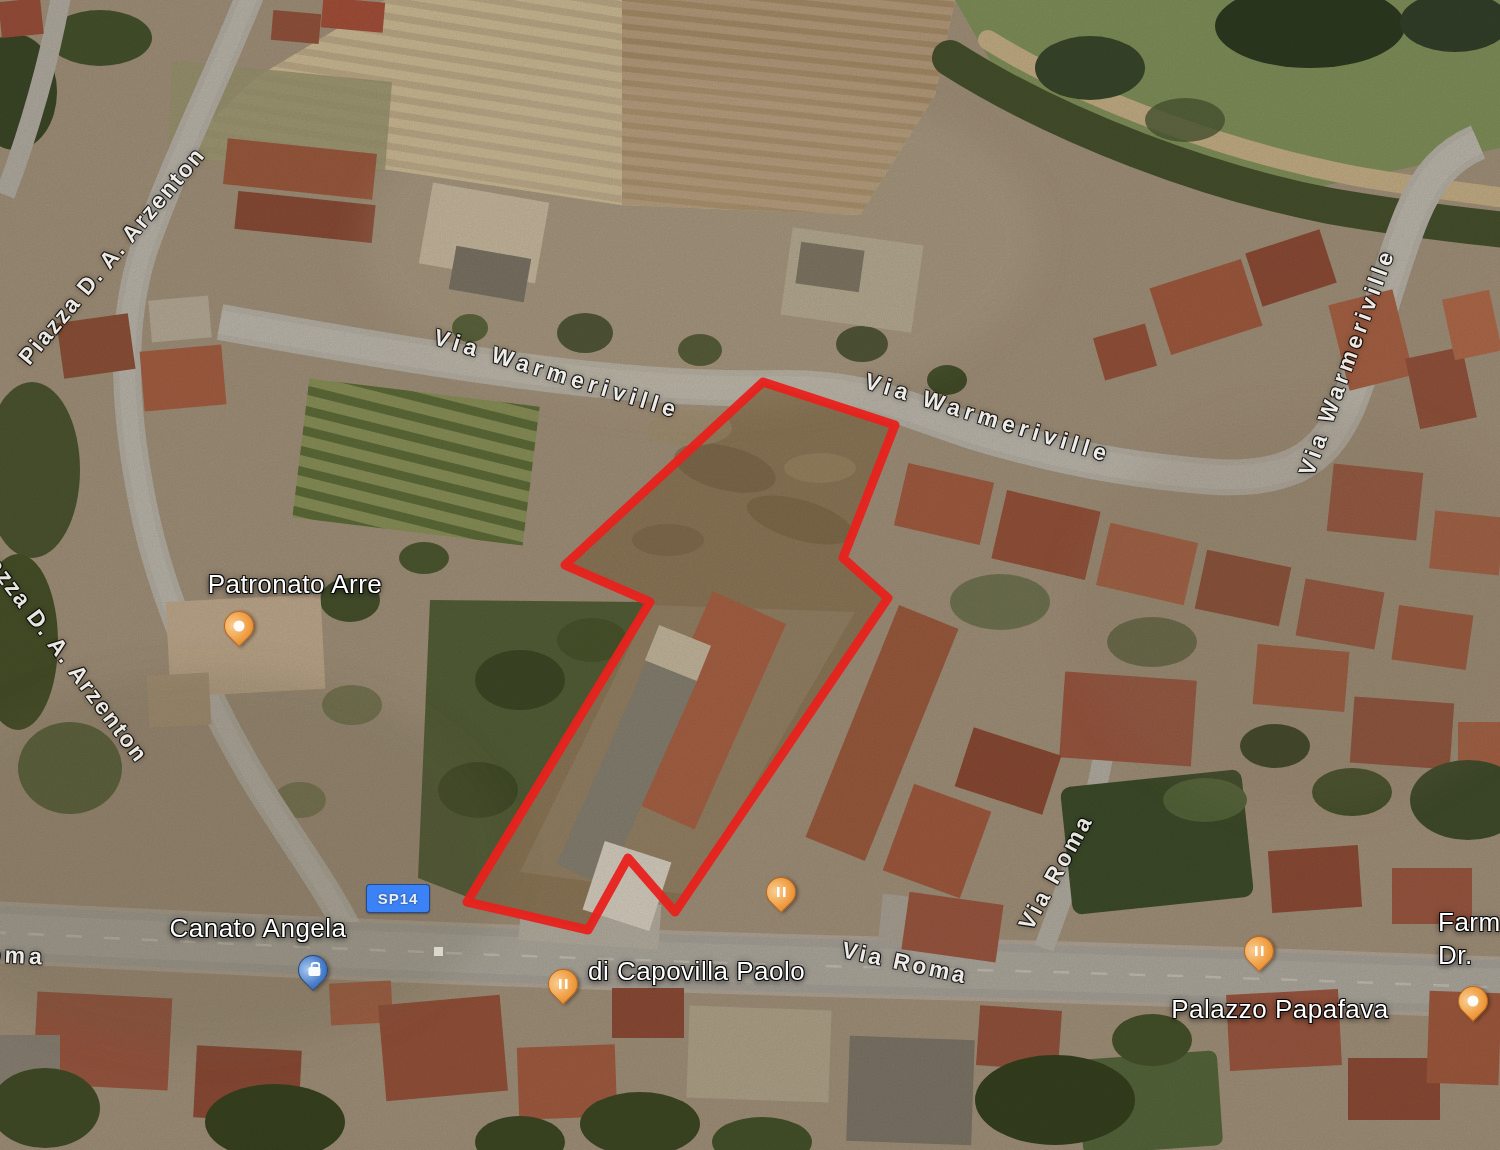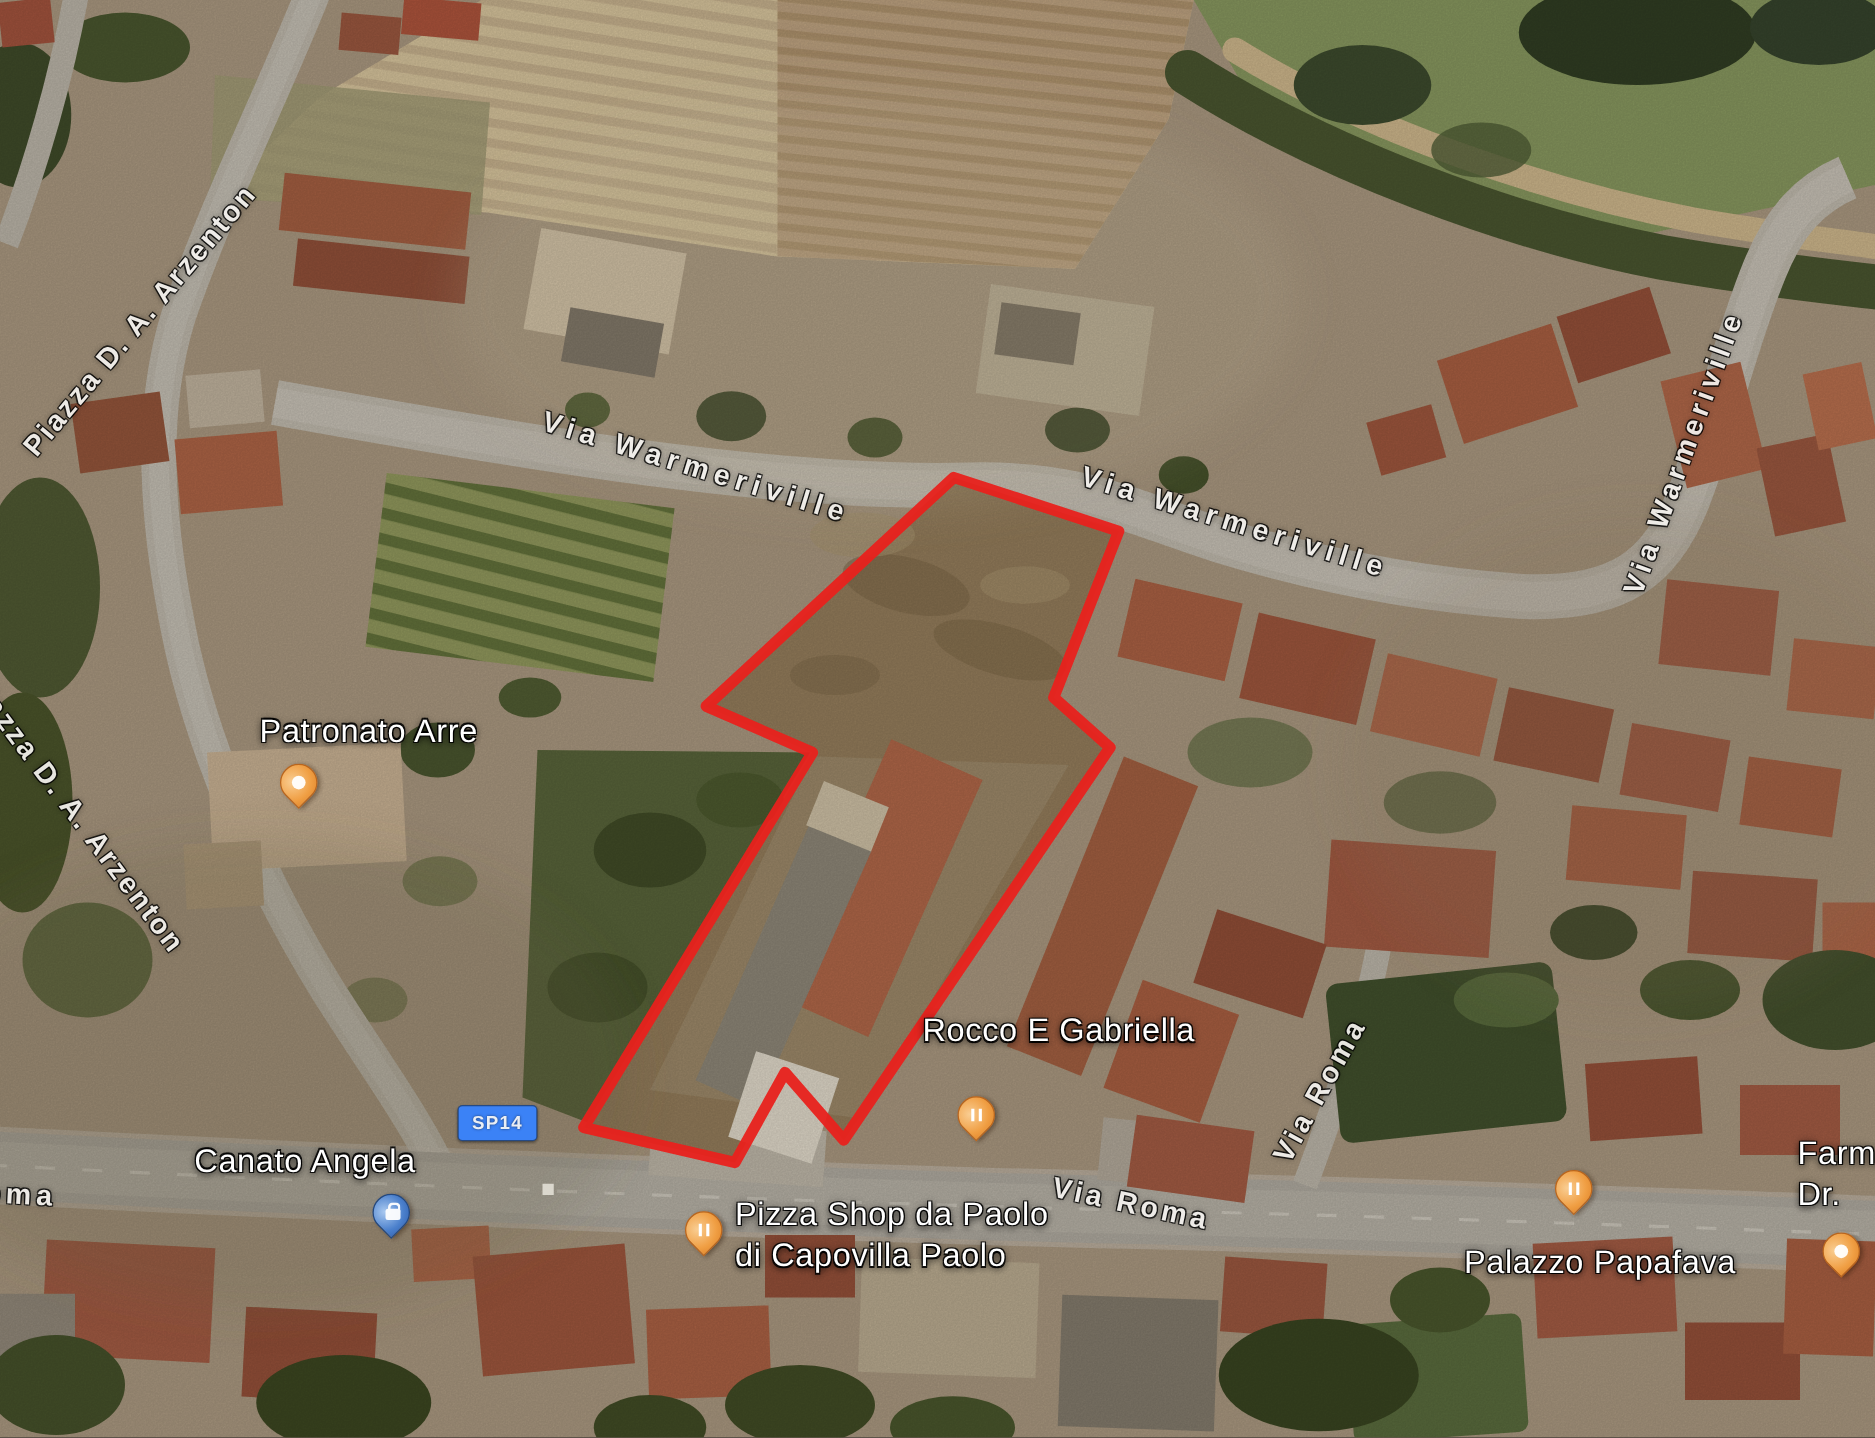--- a/index.html
+++ b/index.html
@@ -252,27 +252,25 @@
       <div class="street-label" style="left: 1347px; top: 362px; letter-spacing: 4px; transform: translate(-50%, -50%) rotate(-70deg);">Via Warmeriville</div>
       <div class="street-label" style="left: 112px; top: 256px; letter-spacing: 2px; transform: translate(-50%, -50%) rotate(-50deg);">Piazza D. A. Arzenton</div>
       <div class="street-label" style="left: 60px; top: 650px; letter-spacing: 2px; transform: translate(-50%, -50%) rotate(53deg);">Piazza D. A. Arzenton</div>
       <div class="street-label" style="left: 1056px; top: 872px; letter-spacing: 3px; transform: translate(-50%, -50%) rotate(-61deg);">Via Roma</div>
       <div class="street-label" style="left: 905px; top: 963px; letter-spacing: 3px; transform: translate(-50%, -50%) rotate(12deg);">Via Roma</div>
       <div class="street-label" style="left: -34px; top: 953px; letter-spacing: 4px; transform: translate(0px, -50%) rotate(3deg); transform-origin: left center;">Roma</div>
       <div class="poi-label" style="left: 295px; top: 585px; transform: translate(-50%, -50%); text-align: center;">
         <div>Patronato Arre</div>
       </div>
       <div class="poi-label" style="left: 738px; top: 808px; text-align: left;">
-        <div>Rocco E Gabriella</div>
-      </div>
-      <div class="poi-label" style="left: 244px; top: 929px; transform: translate(-50%, -50%); text-align: center;">
+      </div>
+      <div class="poi-label" style="left: 258px; top: 929px; transform: translate(-50%, -50%); text-align: center;">
         <div>Canato Angela</div>
       </div>
       <div class="poi-label" style="left: 588px; top: 955px; text-align: left;">
-        <div>Pizza Shop da Paolo</div>
         <div>di Capovilla Paolo</div>
       </div>
       <div class="poi-label" style="left: 1280px; top: 1010px; transform: translate(-50%, -50%); text-align: right;">
         <div>Palazzo Papafava</div>
       </div>
       <div class="poi-label" style="left: 1438px; top: 906px; text-align: left;">
         <div>Farmacia</div>
         <div>Dr.</div>
       </div>
     </div>

